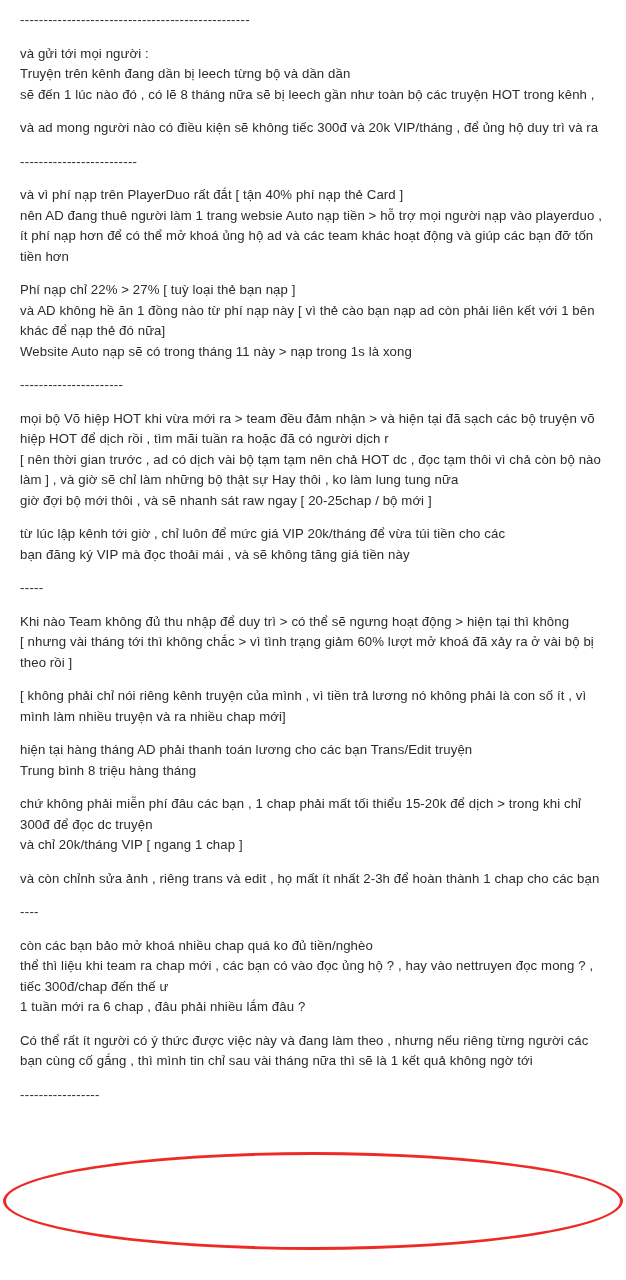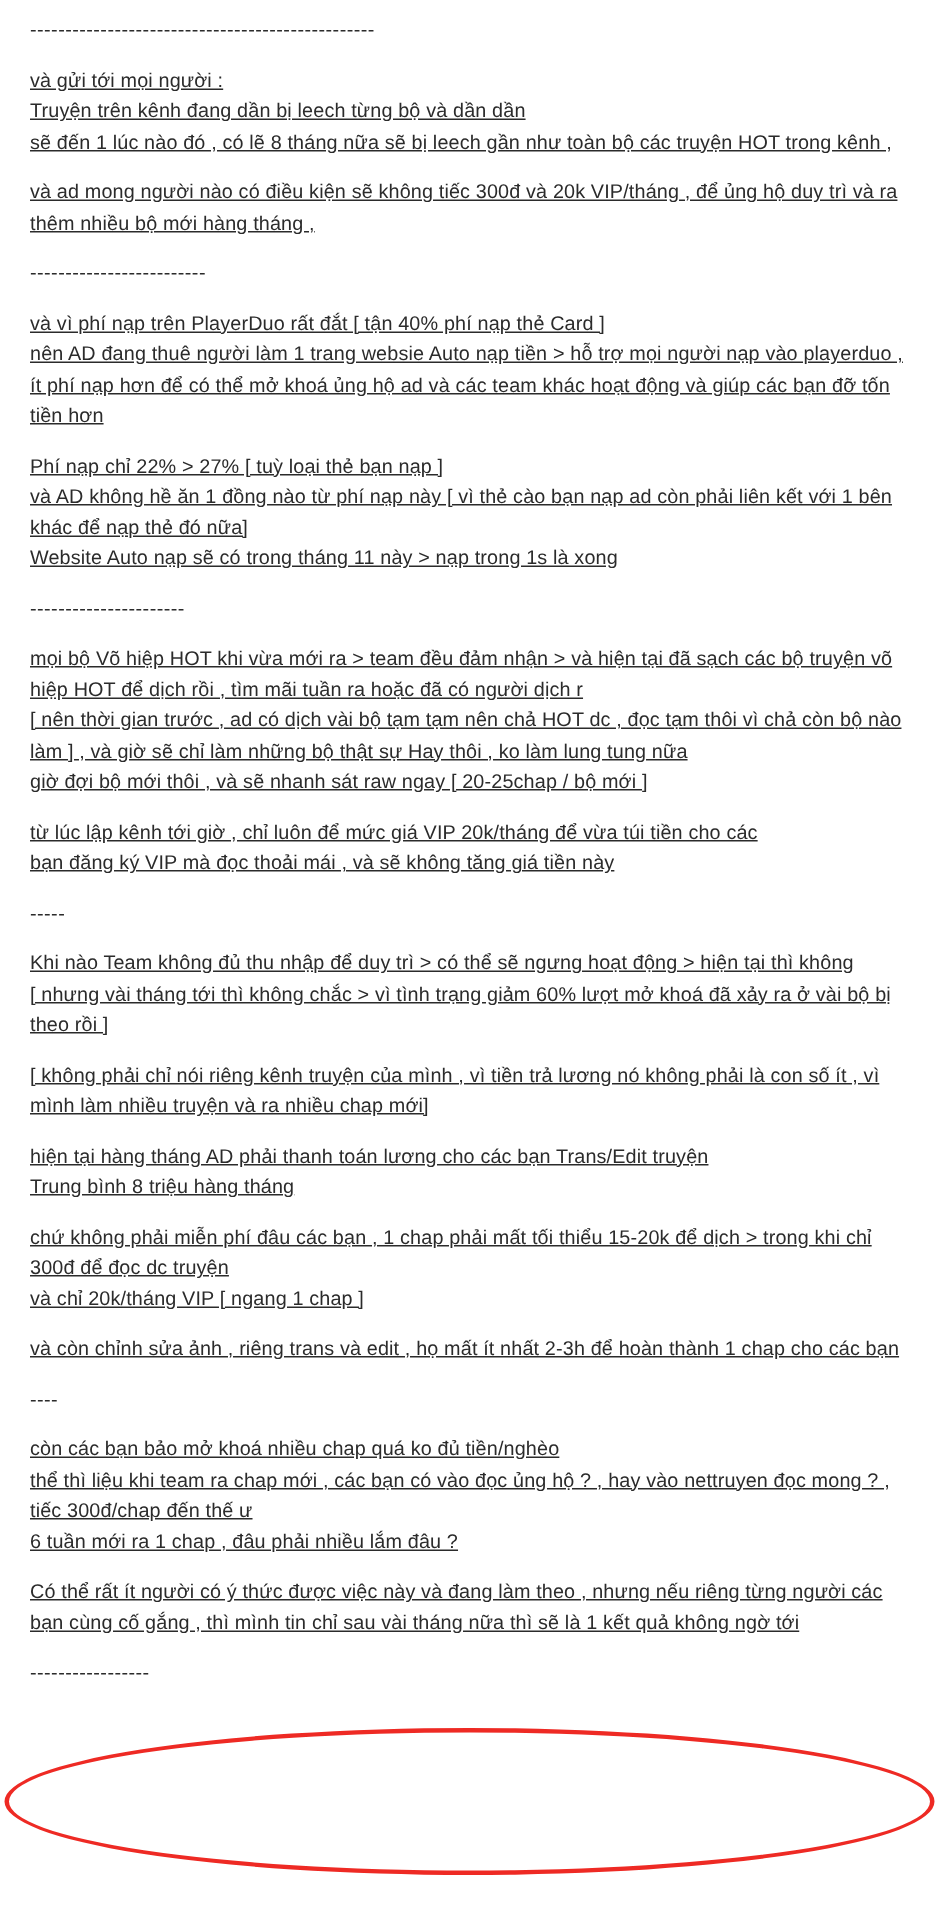--- a/index.html
+++ b/index.html
@@ -34,21 +34,20 @@
     line-height: 20.5px;
     margin: 0 0 13px 0;
     color: #2b2b2b;
     letter-spacing: 0.3px;
   }
   .block {
     margin-bottom: 13px;
   }
   .block .para {
     margin-bottom: 0;
-    text-decoration: underline;
   }
   
   #highlight-ellipse {
     position: absolute;
     left: 3px;
     top: 1152px;
     width: 620px;
     height: 98px;
     border: 3px solid #ee2a24;
     border-radius: 50% / 50%;
@@ -64,21 +63,20 @@
   <div class="sep">-------------------------------------------------</div>
 
   <div class="block">
     <p class="para">và gửi tới mọi người :</p>
     <p class="para">Truyện trên kênh đang dần bị leech từng bộ và dần dần</p>
     <p class="para">sẽ đến 1 lúc nào đó , có lẽ 8 tháng nữa sẽ bị leech gần như toàn bộ các truyện HOT trong kênh ,</p>
   </div>
 
   <div class="block">
     <p class="para">và ad mong người nào có điều kiện sẽ không tiếc 300đ và 20k VIP/tháng , để ủng hộ duy trì và ra</p>
-    <p class="para">thêm nhiều bộ mới hàng tháng ,</p>
   </div>
 
   <div class="sep">-------------------------</div>
 
   <div class="block">
     <p class="para">và vì phí nạp trên PlayerDuo rất đắt [ tận 40% phí nạp thẻ Card ]</p>
     <p class="para">nên AD đang thuê người làm 1 trang websie Auto nạp tiền &gt; hỗ trợ mọi người nạp vào playerduo ,</p>
     <p class="para">ít phí nạp hơn để có thể mở khoá ủng hộ ad và các team khác hoạt động và giúp các bạn đỡ tốn</p>
     <p class="para">tiền hơn</p>
   </div>
@@ -132,21 +130,21 @@
   <div class="block">
     <p class="para">và còn chỉnh sửa ảnh , riêng trans và edit , họ mất ít nhất 2-3h để hoàn thành 1 chap cho các bạn</p>
   </div>
 
   <div class="sep">----</div>
 
   <div class="block">
     <p class="para">còn các bạn bảo mở khoá nhiều chap quá ko đủ tiền/nghèo</p>
     <p class="para">thể thì liệu khi team ra chap mới , các bạn có vào đọc ủng hộ ? , hay vào nettruyen đọc mong ? ,</p>
     <p class="para">tiếc 300đ/chap đến thế ư</p>
-    <p class="para">6 tuần mới ra 1 chap , đâu phải nhiều lắm đâu ?</p>
+    <p class="para">1 tuần mới ra 6 chap , đâu phải nhiều lắm đâu ?</p>
   </div>
 
   <div class="block">
     <p class="para">Có thể rất ít người có ý thức được việc này và đang làm theo , nhưng nếu riêng từng người các</p>
     <p class="para">bạn cùng cố gắng , thì mình tin chỉ sau vài tháng nữa thì sẽ là 1 kết quả không ngờ tới</p>
   </div>
 
   <div class="sep">-----------------</div>
 
 </div>

